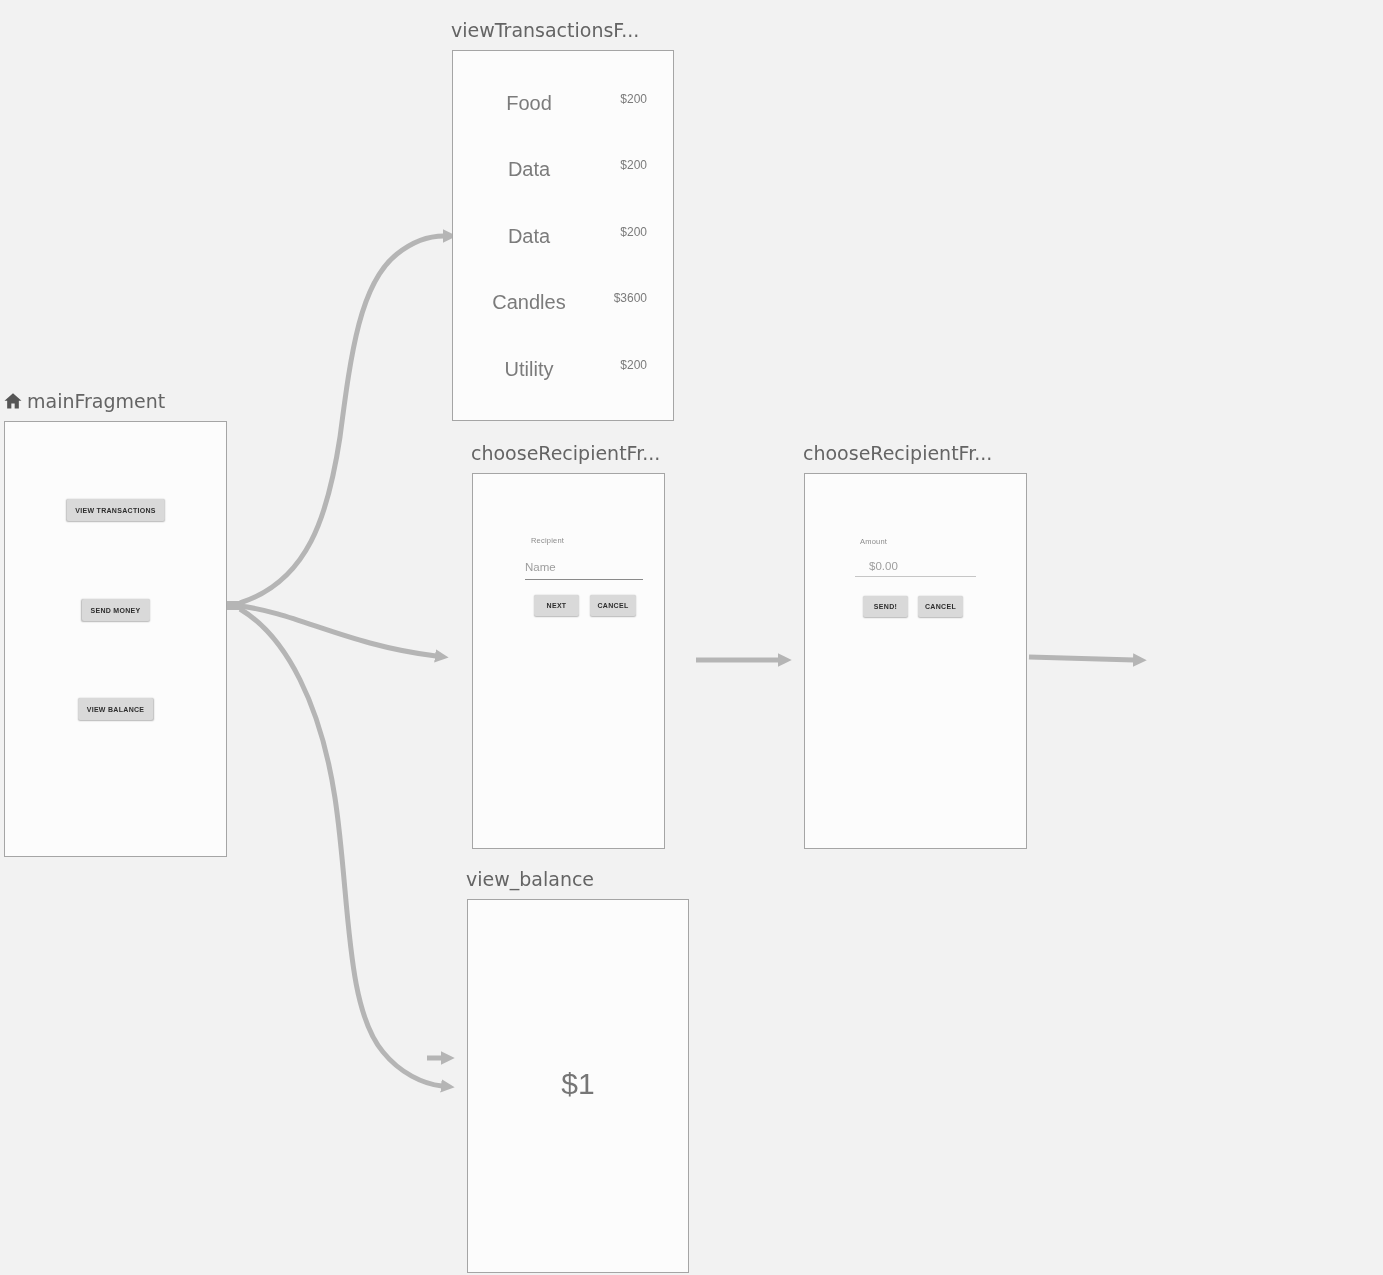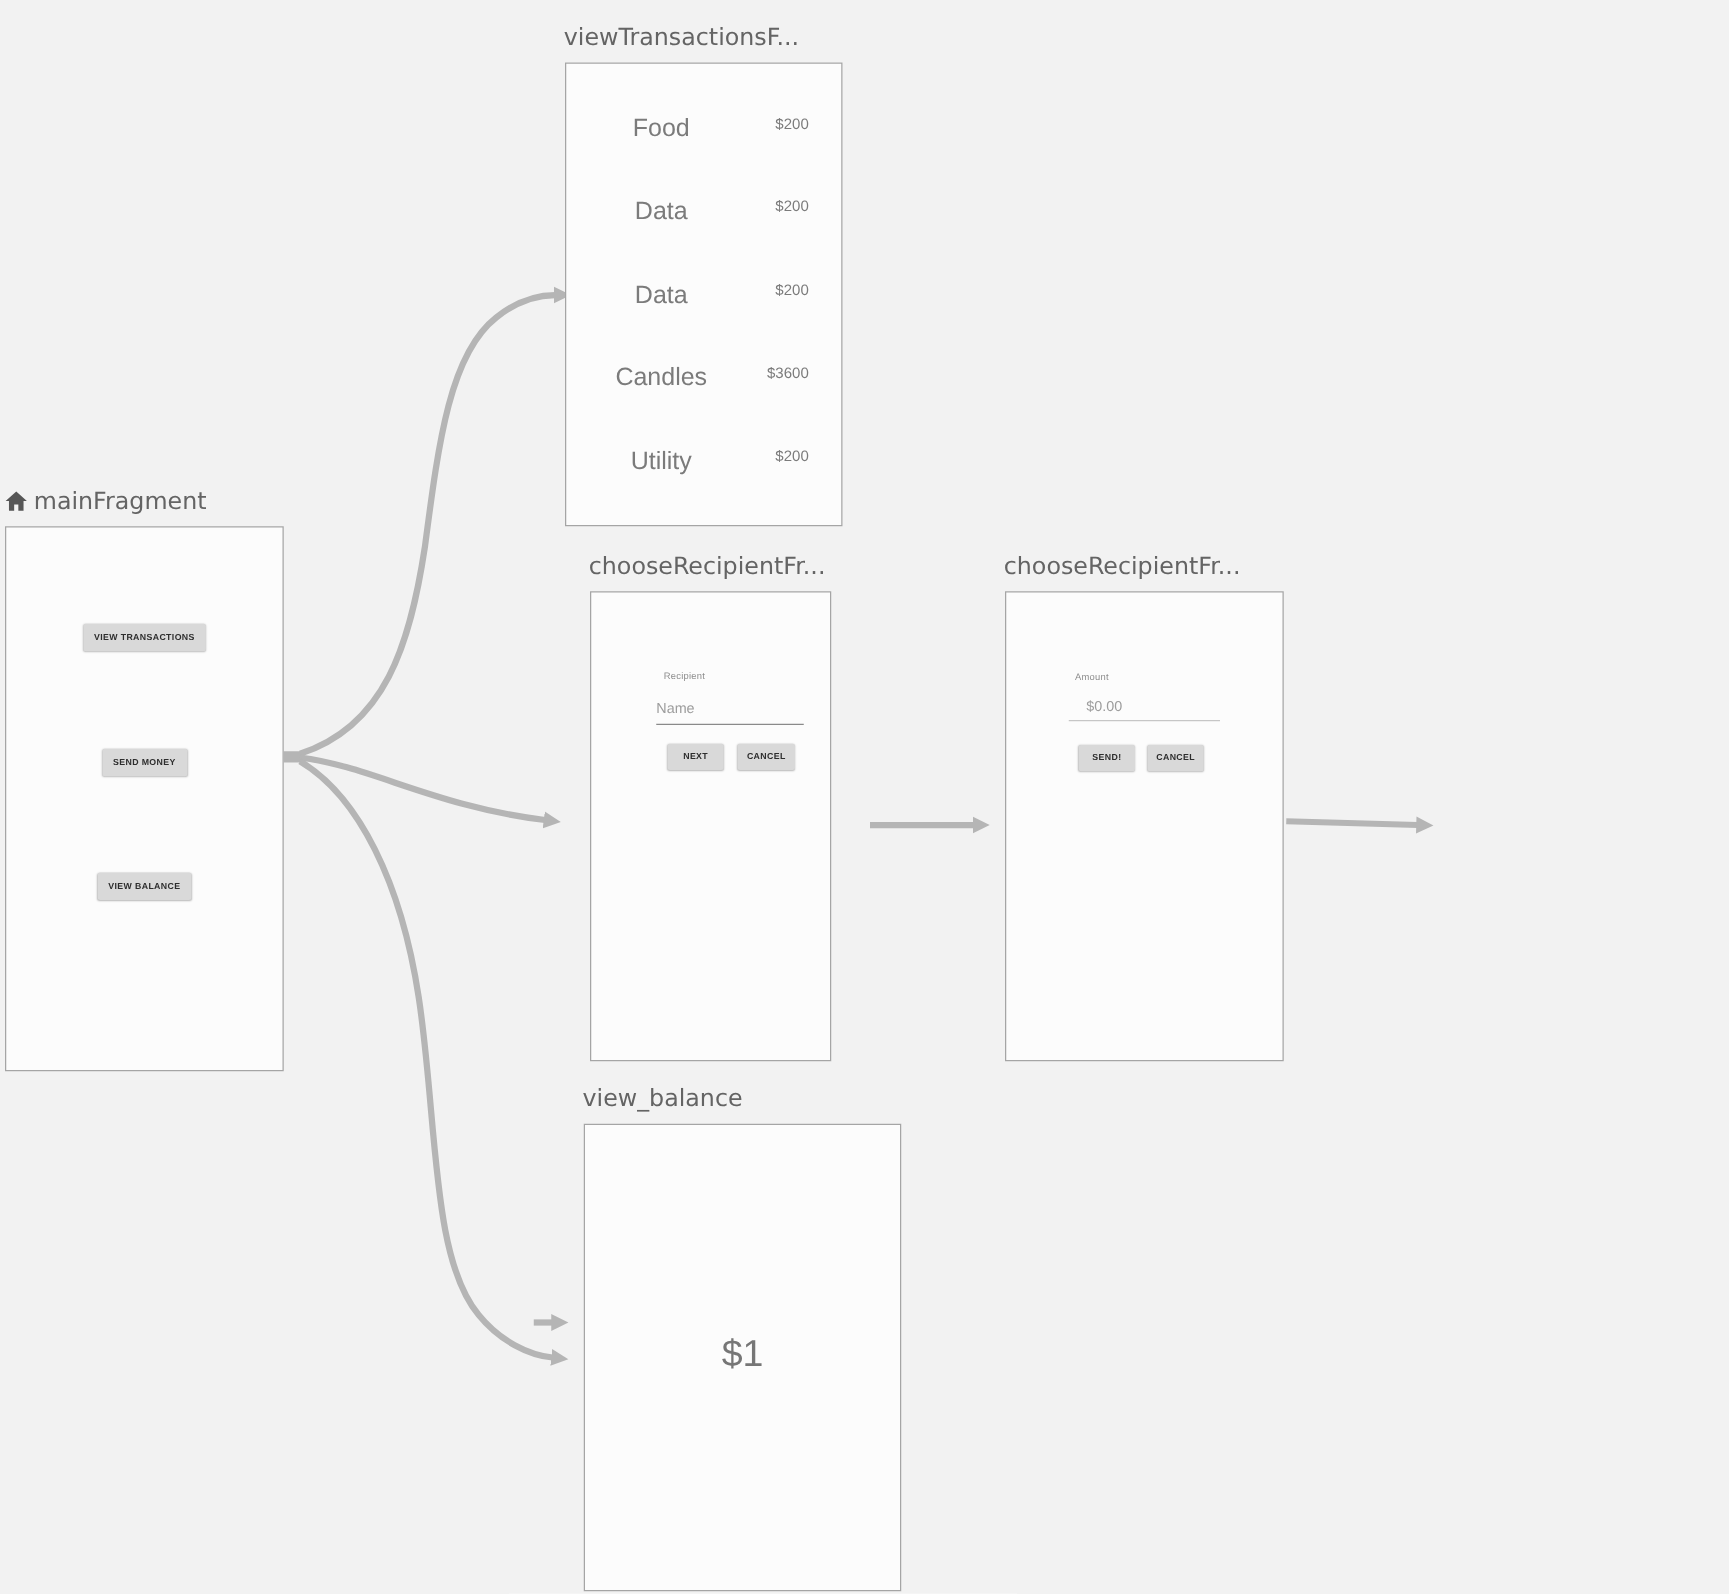--- a/index.html
+++ b/index.html
@@ -132,21 +132,21 @@
     <div class="panel-box">
       <div class="field-label" style="left:55px;top:63px;">Amount</div>
       <div class="field-text" style="left:64px;top:86px;">$0.00</div>
       <div class="underline u-light" style="left:50px;top:102px;width:121px;"></div>
       <div class="btn form-btn" style="left:58px;top:122px;width:45px;">SEND!</div>
       <div class="btn form-btn" style="left:113px;top:122px;width:45px;">CANCEL</div>
     </div>
   </div>
 
 
-  <div class="panel" style="left:467px;top:899px;width:254px;height:374px;">
+  <div class="panel" style="left:467px;top:899px;width:222px;height:374px;">
     <div class="panel-title">
       <span>view_balance</span>
     </div>
     <div class="panel-box">
       <div class="center-abs balance-text" style="top:167px;">$1</div>
     </div>
   </div>
 
 </div>
 

